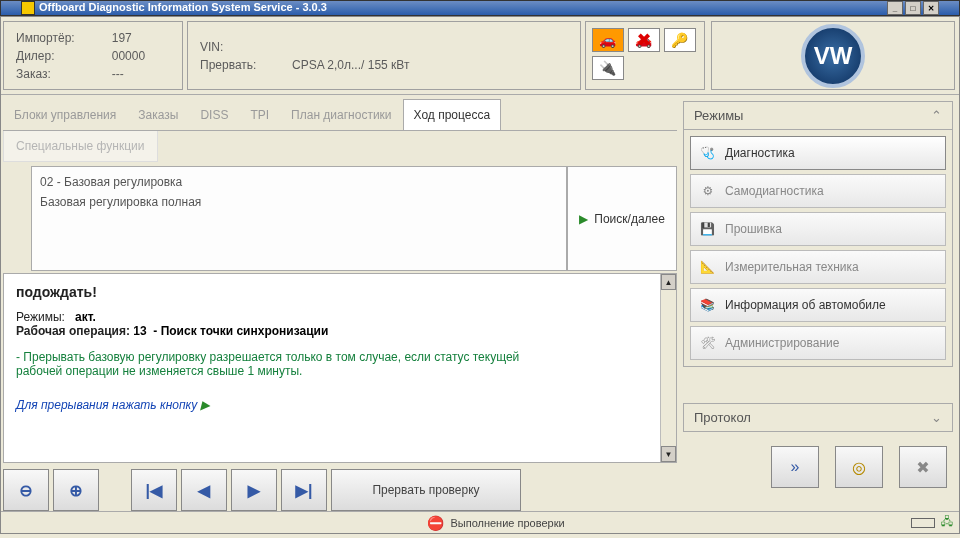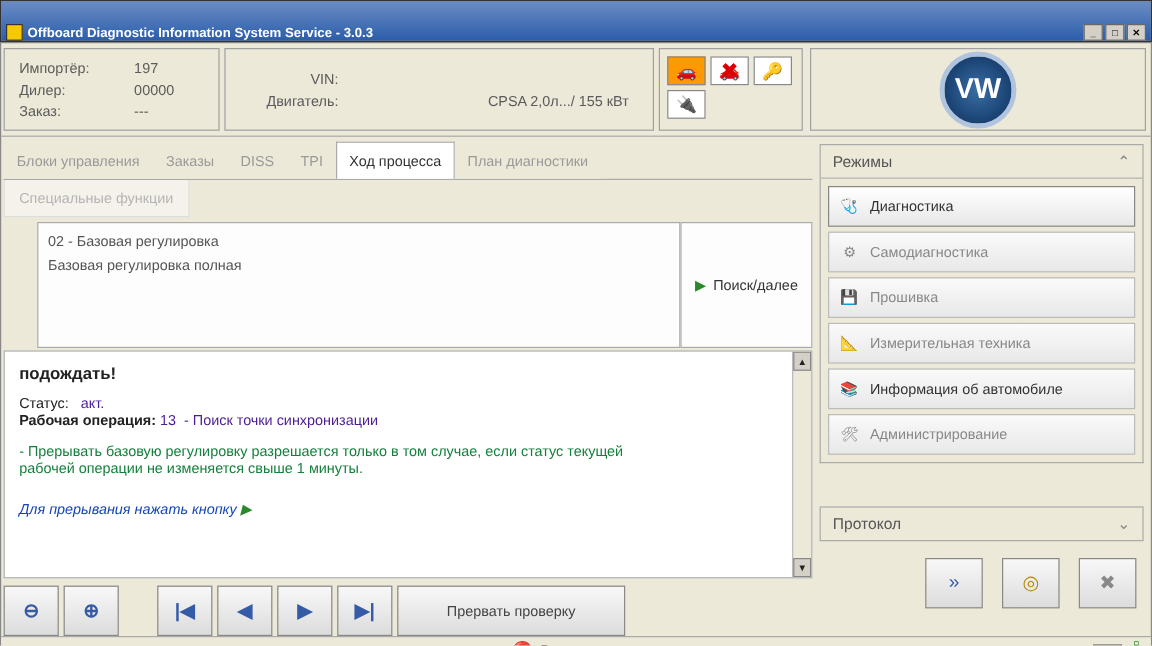--- a/index.html
+++ b/index.html
@@ -1,56 +1,56 @@
 <!DOCTYPE html>
 <html><head>
 <meta charset="utf-8">
 <style>
   * { box-sizing: border-box; margin: 0; padding: 0; font-family: Tahoma, Arial, sans-serif; }
   body { width: 960px; height: 538px; background: #ece9d8; overflow: hidden; font-size: 11px; }
 
   
-  .titlebar { height: 35px; background: linear-gradient(#6b8dc4,#2b5dab); display:flex; align-items:flex-end; color:#fff; font-weight:bold; padding:0 4px; border:1px solid #333; }
+  .titlebar { height: 16px; background: linear-gradient(#6b8dc4,#2b5dab); display:flex; align-items:flex-start; color:#fff; font-weight:bold; padding:0 20px; border:1px solid #333; }
   .titlebar .sys { margin-left:auto; display:flex; gap:2px; }
   .titlebar .sys span { width:16px; height:14px; background:#d4d0c8; border:1px solid #666; display:flex; align-items:center; justify-content:center; color:#000; font-size:8px; }
   .titlebar .app-icon { width:14px; height:14px; background:#f6c800; margin-right:4px; border:1px solid #333; }
 
   
   .app { height: 518px; display:flex; flex-direction:column; border:1px solid #888; background:#ece9d8; }
   .top { display:flex; height:78px; border-bottom:1px solid #aaa; }
   .infoblock { border:1px solid #a0a0a0; margin:4px 2px; padding:6px 10px; background:#ece9d8; color:#5b5b5b; font-size:12px; display:flex; flex-direction:column; justify-content:space-around; }
   .infoblock.row { min-width:180px; }
   .infoblock table td { padding:1px 8px 1px 0; }
-  .infoblock.vehicle { flex:1;text-align:right; }
+  .infoblock.vehicle { flex:1; }
   .iconstrip { width:120px; display:flex; flex-wrap:wrap; align-content:flex-start; gap:4px; padding:6px; margin:4px 2px; border:1px solid #a0a0a0; }
   .iconstrip .ic { width:32px; height:24px; border:1px solid #888; background:#fff; display:flex; align-items:center; justify-content:center; font-size:14px; position:relative; }
   .ic.car { background:#f90; color:#fff; }
   .ic.nocar { background:#fff; color:#f90; }
   .ic.nocar::after { content:"✖"; color:#d00; position:absolute; font-size:18px; }
-  .logo { width:280px; display:flex; align-items:center; justify-content:center; margin:4px; border:1px solid #a0a0a0; background:#ece9d8; }
+  .logo { width:244px; display:flex; align-items:center; justify-content:center; margin:4px; border:1px solid #a0a0a0; background:#ece9d8; }
   .vw { width:64px; height:64px; border-radius:50%; background: radial-gradient(#3a6ea5,#0b2d5b); border:4px solid #b0c4de; display:flex; align-items:center; justify-content:center; color:#fff; font-weight:bold; font-size:24px; }
 
   
   .mid { flex:1; display:flex; }
   .left { flex:1; display:flex; flex-direction:column; padding:0 2px; }
   .tabs { display:flex; border-bottom:1px solid #aaa; margin-top:4px; }
   .tab { padding:8px 10px; color:#9a9a9a; font-size:12px; border:1px solid transparent; border-bottom:none; background:#ece9d8; white-space:nowrap; }
   .tab.active { background:#fff; color:#333; border-color:#aaa; }
   .subtabs { display:flex; }
   .subtab { padding:8px 12px; background:#f4f2ea; color:#b5b5b5; font-size:12px; border:1px solid #ddd; border-top:none; }
 
   .workarea { flex:1; display:flex; margin-top:4px; gap:0;padding-left:28px; }
   .status { flex:1; border:1px solid #aaa; background:#fdfdfd; padding:8px; color:#555; font-size:12px; }
   .status .hr { margin-top:6px; }
   .ready { width:110px; border:1px solid #aaa; background:#fdfdfd; display:flex; align-items:center; justify-content:center; gap:6px; color:#333; font-size:12px; }
   .ready .play { color:#2a8a2a; }
 
   .detail { margin-top:2px; border:1px solid #aaa; background:#fff; padding:10px 12px; font-size:12px; color:#222; position:relative; height:190px; overflow:auto; }
   .detail h3 { font-size:14px; margin-bottom:10px; }
-  .detail .blue { color:#4c1d95; font-weight:normal; }
+  .detail .blue { color:#000000; font-weight:bold; }
   .detail .note { margin-top:12px; color:#15803d; max-width:520px; }
   .detail .interrupt { margin-top:20px; color:#1445b5; cursor:pointer;font-style:italic; }
   .detail .scrollbar { position:absolute; right:0; top:0; width:16px; height:100%; background:#ece9d8; border-left:1px solid #bbb; }
   .detail .scrollbar .arrow { height:16px; background:#d4d0c8; border:1px solid #888; display:flex; align-items:center; justify-content:center; font-size:8px; }
   .detail .scrollbar .track { height:calc(100% - 32px); }
 
   .toolbar { display:flex; gap:4px; margin-top:6px; }
   .tbtn { height:42px; border:1px solid #888; background:linear-gradient(#f8f8f8,#dcdcdc); display:flex; align-items:center; justify-content:center; color:#355aa6; font-weight:bold; font-size:16px; }
   .tbtn.sq { width:46px; }
   .tbtn.wide { flex:0 0 190px; font-size:12px; color:#444; font-weight:normal; }
@@ -112,21 +112,21 @@
         </table>
     </div>
     <div class="infoblock vehicle">
       <table>
         <tbody>
             <tr>
               <td style="width:90px">VIN:</td>
               <td style="color:#000"></td>
             </tr>
         <tr>
-              <td>Двигатель:</td>
+              <td>Прервать:</td>
               <td>CPSA 2,0л.../ 155 кВт</td>
             </tr>
       </tbody>
         </table>
     </div>
     <div class="iconstrip">
       <span class="ic car">🚗</span>
       <span class="ic nocar">🚗</span>
       <span class="ic">🔑</span>
       <span class="ic">🔌</span>
@@ -136,42 +136,42 @@
     </div>
   </div>
 
   <div class="mid">
     <div class="left">
       <div class="tabs">
         <div class="tab">Блоки управления</div>
         <div class="tab">Заказы</div>
         <div class="tab">DISS</div>
         <div class="tab">TPI</div>
+        <div class="tab">План диагностики</div>
         <div class="tab active">Ход процесса</div>
-        <div class="tab">План диагностики</div>
       </div>
       <div class="subtabs">
         <div class="subtab">Специальные функции</div>
       </div>
 
       <div class="workarea">
         <div class="status">
           <div>02 - Базовая регулировка</div>
           <div class="hr">Базовая регулировка полная</div>
         </div>
         <div class="ready">
           <span class="play">▶</span>
           <span>Поиск/далее</span>
         </div>
       </div>
 
       <div class="detail">
         <h3>подождать!</h3>
         <div>
-          <span>Статус:</span>&nbsp;&nbsp;
+          <span>Режимы:</span>&nbsp;&nbsp;
           <span class="blue">акт.</span>
         </div>
         <div>
           <b><span>Рабочая операция:</span></b>
           <span class="blue">13</span>&nbsp;
           <span class="blue">- Поиск точки синхронизации</span>
         </div>
         <div class="note">- Прерывать базовую регулировку разрешается только в том случае, если статус текущей рабочей операции не изменяется свыше 1 минуты.</div>
         <div class="interrupt">
           <span>Для прерывания нажать кнопку</span>

